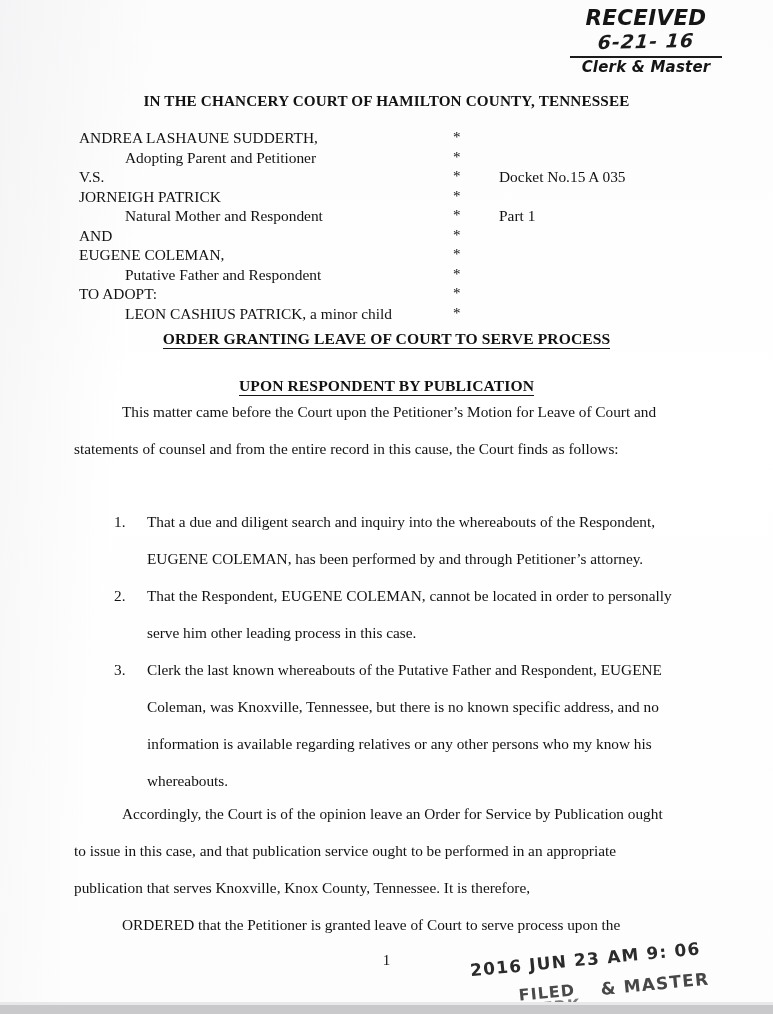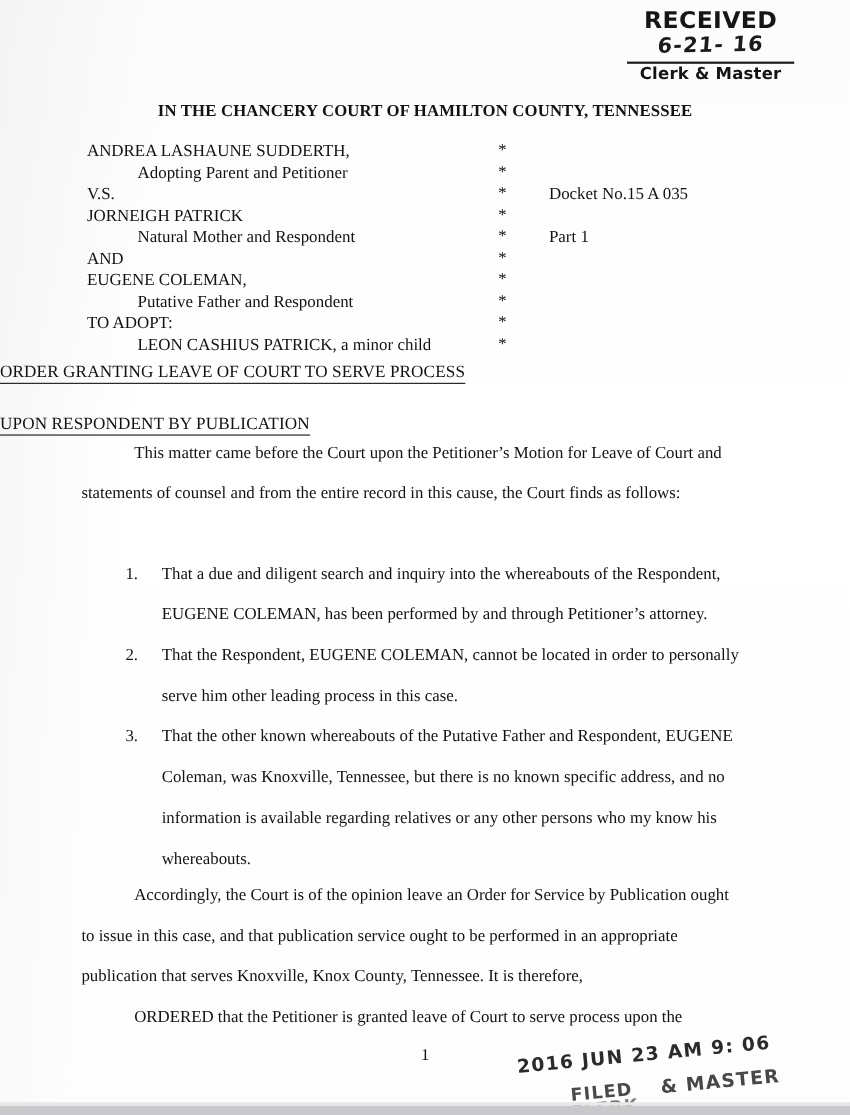--- a/index.html
+++ b/index.html
@@ -47,20 +47,21 @@
     background:#e8e8ea;
   }
 
   
   .received-stamp {
     position: absolute;
     left: 566px;
     top: 8px;
     width: 160px;
     text-align: center;
+    font-style: italic;
   }
   .received-word {
     font-family: "DejaVu Sans", sans-serif;
     font-weight: bold;
     font-size: 21px;
     letter-spacing: 0.3px;
     color: #161616;
     line-height: 1;
     transform: scaleX(1.02);
   }
@@ -127,21 +128,22 @@
     left: 420px;
     top: 0;
     font-size: 15.4px;
   }
 
   
   .order-title {
     position: absolute;
     left: 0;
     width: 773px;
-    font-weight: normal;
+    text-align: center;
+    font-weight: bold;
     font-size: 15.6px;
     letter-spacing: 0.1px;
   }
   .order-title span {
     border-bottom: 1.6px solid #151515;
     padding-bottom: 1px;
   }
   .order-title.line1 { top: 330px; }
   .order-title.line2 { top: 377px; }
 
@@ -329,21 +331,21 @@
     </div>
     <div class="li-row">
       <span class="li-num">2.</span>
       <span class="li-text">That the Respondent, EUGENE COLEMAN, cannot be located in order to personally</span>
     </div>
     <div class="li-row">
       <span class="li-text">serve him other leading process in this case.</span>
     </div>
     <div class="li-row">
       <span class="li-num">3.</span>
-      <span class="li-text">That the other known whereabouts of the Putative Father and Respondent, EUGENE</span>
+      <span class="li-text">Clerk the last known whereabouts of the Putative Father and Respondent, EUGENE</span>
     </div>
     <div class="li-row">
       <span class="li-text">Coleman, was Knoxville, Tennessee, but there is no known specific address, and no</span>
     </div>
     <div class="li-row">
       <span class="li-text">information is available regarding relatives or any other persons who my know his</span>
     </div>
     <div class="li-row">
       <span class="li-text">whereabouts.</span>
     </div>

